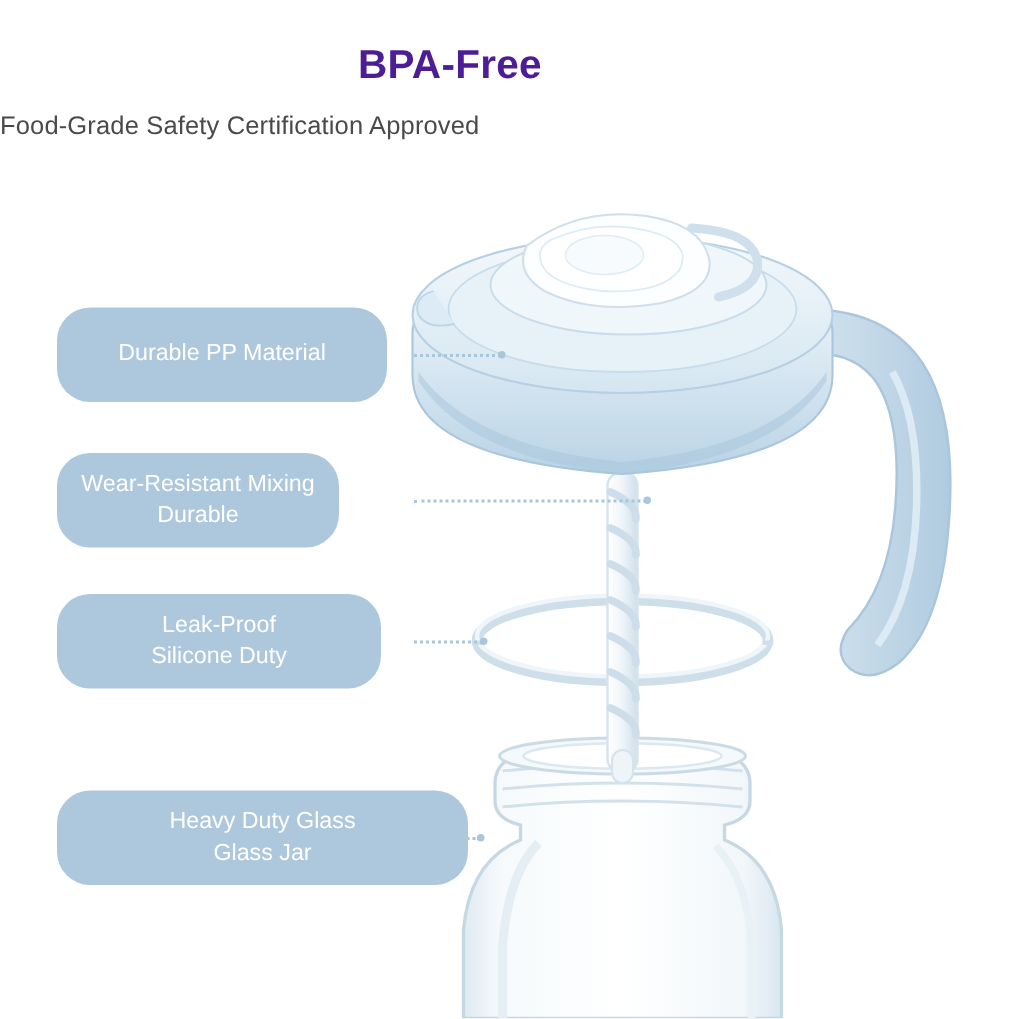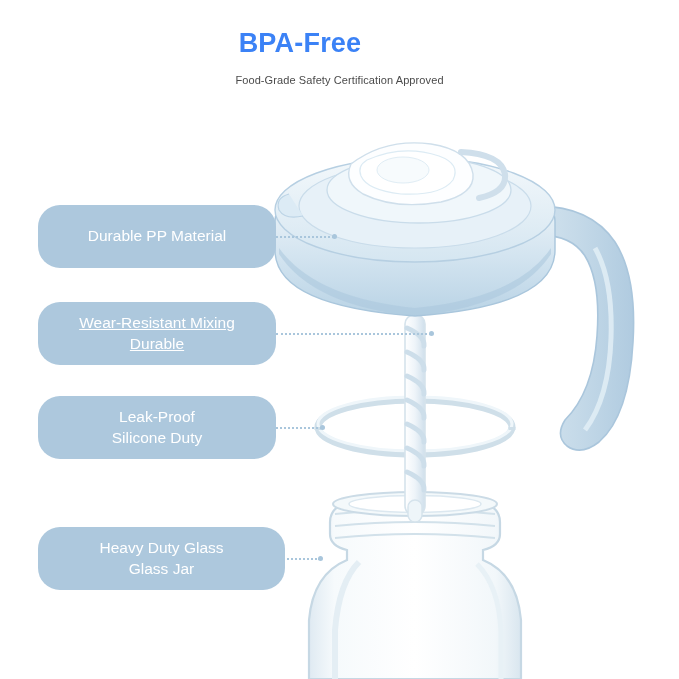--- a/index.html
+++ b/index.html
@@ -22,30 +22,29 @@
 
   
   .title {
     position: absolute;
     top: 28px;
     left: 0;
     width: 600px;
     text-align: center;
     font-size: 27px;
     font-weight: bold;
-    color: #3b82f6;
+    color: #4c1d95;
     letter-spacing: 0.2px;
   }
   .subtitle {
     position: absolute;
     top: 74px;
     left: 0;
     width: 679px;
-    text-align: center;
-    font-size: 11px;
+    font-size: 17px;
     color: #4a4a4a;
     letter-spacing: 0.1px;
   }
 
   
   .callout {
     position: absolute;
     background: #adc8dd;
     color: #ffffff;
     border-radius: 22px;
@@ -53,24 +52,24 @@
     align-items: center;
     justify-content: center;
     text-align: center;
     font-size: 15.5px;
     line-height: 1.35;
     padding: 0 14px;
     box-sizing: border-box;
   }
   .callout span { display: block; }
 
-  #callout-0 { left: 38px; top: 205px;  width: 238px; height: 63px; }
-  #callout-1 { left: 38px; top: 302px;  width: 238px; height: 63px; text-decoration: underline; }
-  #callout-2 { left: 38px; top: 396px;  width: 238px; height: 63px; }
-  #callout-3 { left: 38px; top: 527px;  width: 247px; height: 63px; align-items: center; }
+  #callout-0 { left: 38px; top: 205px;  width: 220px; height: 63px; }
+  #callout-1 { left: 38px; top: 302px;  width: 188px; height: 63px; }
+  #callout-2 { left: 38px; top: 396px;  width: 216px; height: 63px; }
+  #callout-3 { left: 38px; top: 527px;  width: 274px; height: 63px; align-items: center; }
 
   
   .leader {
     position: absolute;
     height: 0;
     border-top: 2px dotted #a9c6dc;
   }
   #leader-0 { left: 276px; top: 236px; width: 58px; }
   #leader-1 { left: 276px; top: 333px; width: 155px; }
   #leader-2 { left: 276px; top: 427px; width: 46px; }

